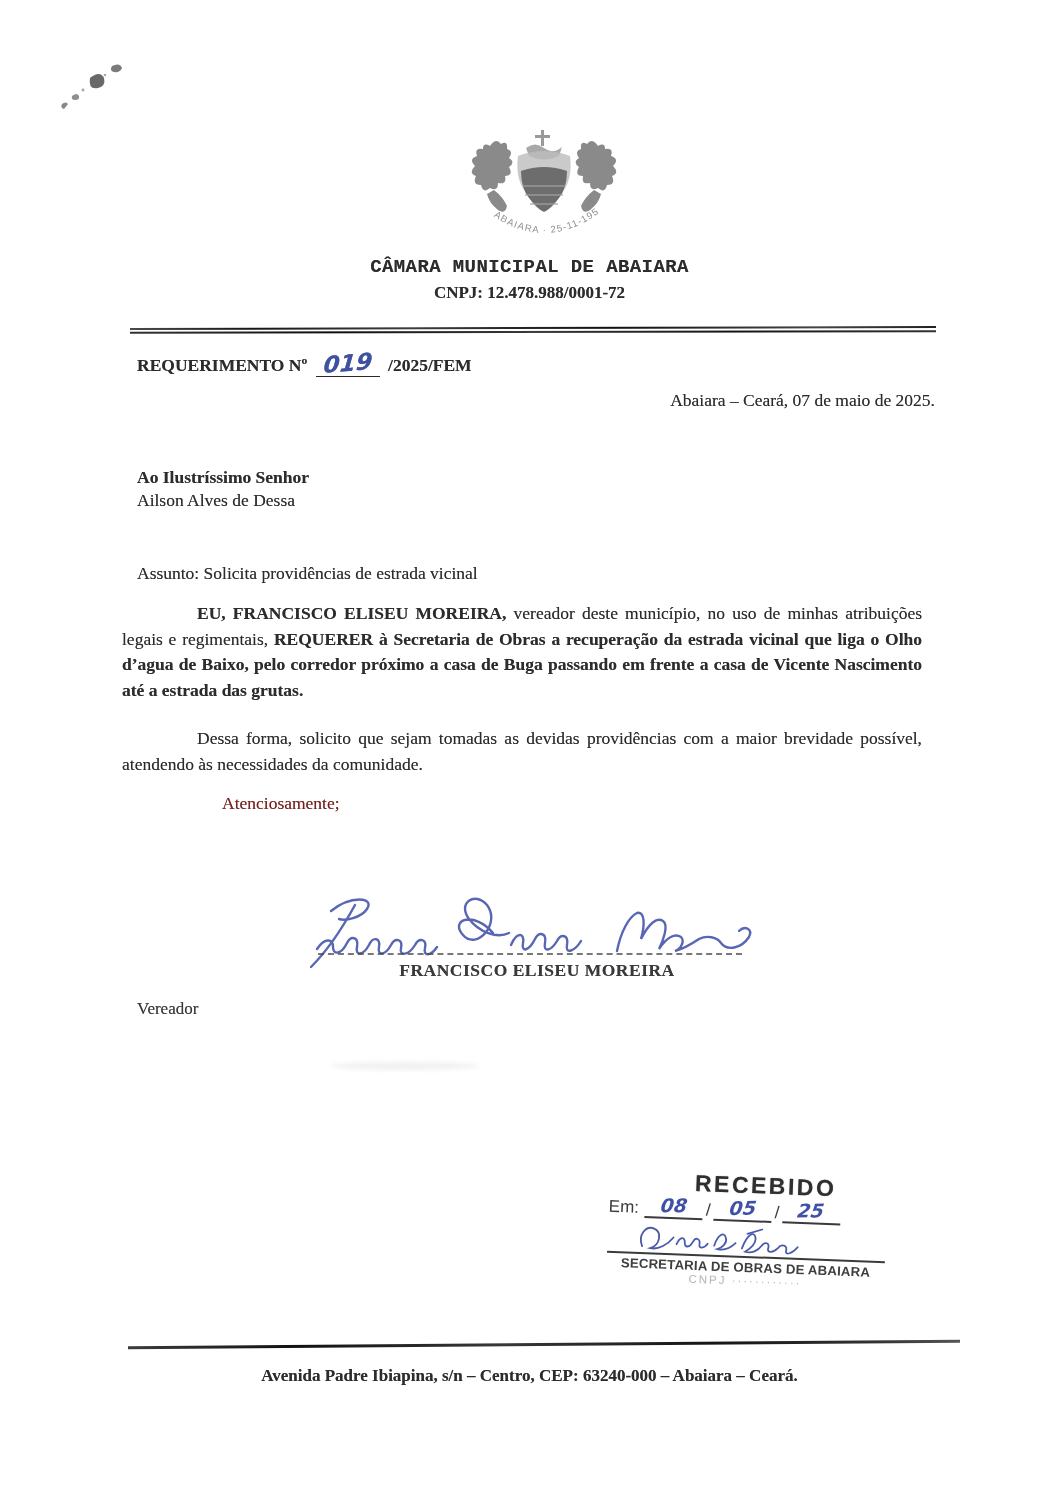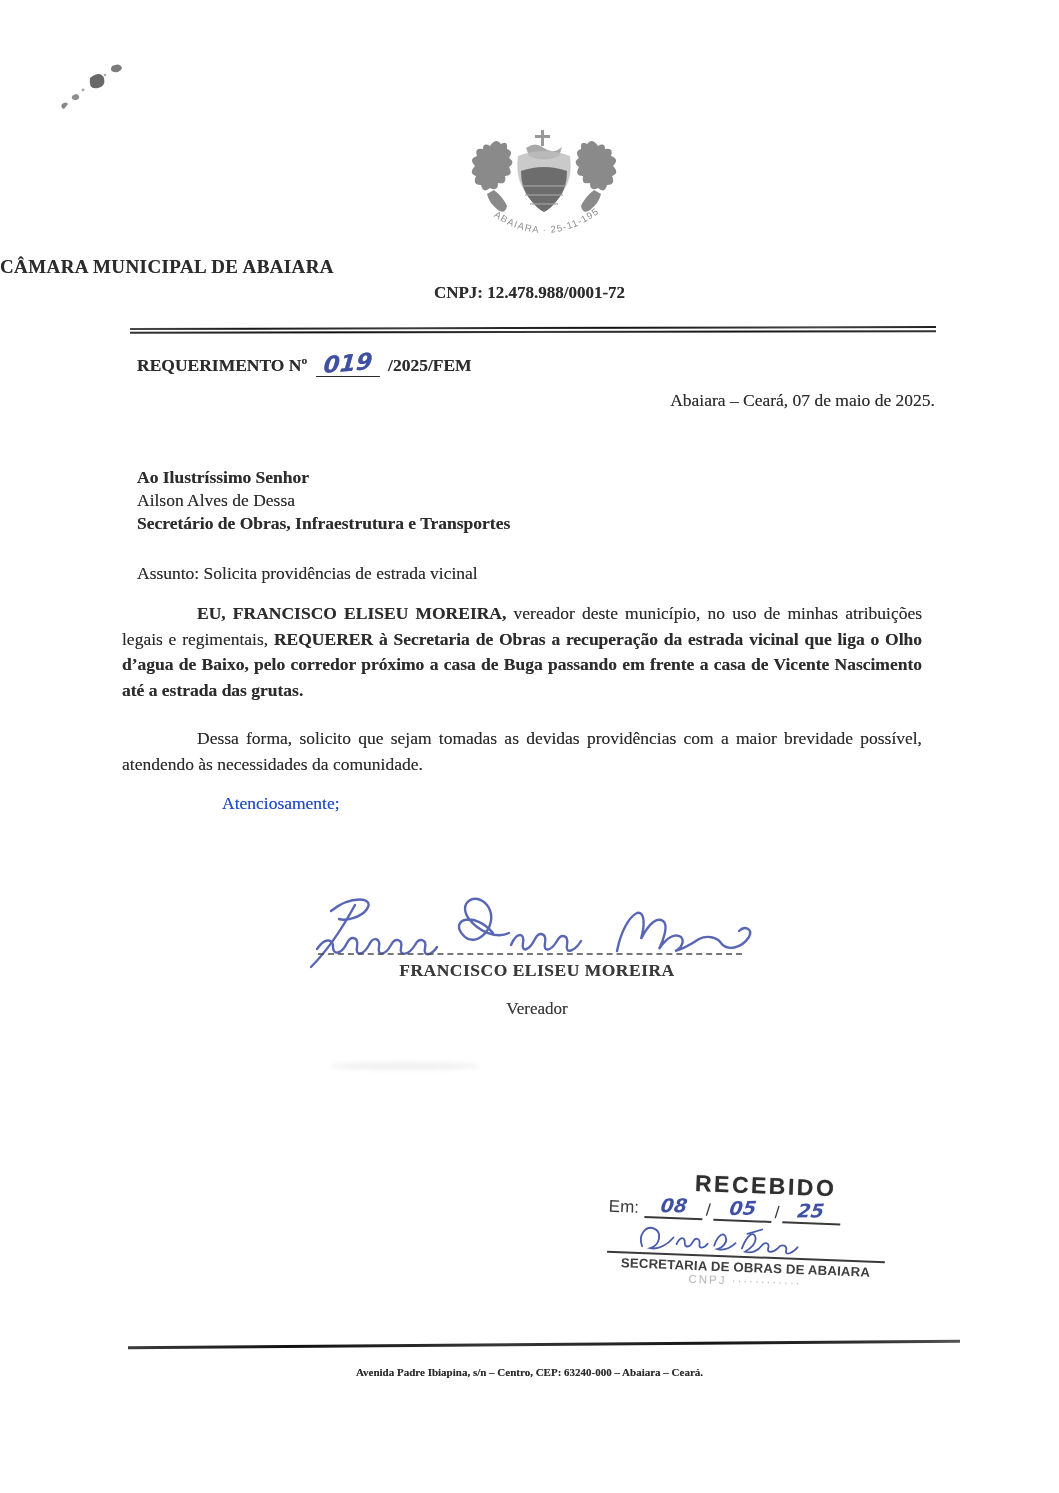--- a/index.html
+++ b/index.html
@@ -11,21 +11,21 @@
     margin:0 auto;
     background:#ffffff;
     font-family:"Liberation Serif", serif;
     color:#2c2c2c;
     overflow:hidden;
   }
   .printed { text-shadow:0 0 0.6px rgba(45,45,45,.55); }
   .abs { position:absolute; }
 
   
-  .org-name { top:256px; left:0; width:100%; text-align:left; font-weight:bold; font-size:19px; letter-spacing:.4px; }
+  .org-name { top:256px; left:0; width:100%; text-align:center; font-weight:bold; font-size:19px; letter-spacing:.4px;font-family:Liberation Mono, monospace; }
   .org-cnpj { top:283px; left:0; width:100%; text-align:center; font-weight:bold; font-size:17px; }
   .rule-a { top:327px; left:130px; width:806px; height:2px;
             background:linear-gradient(90deg,#4a4a4a,#161616 15%,#3d3d3d 35%,#101010 60%,#444 85%,#222);
             transform:rotate(-.15deg); }
   .rule-b { top:331px; left:130px; width:806px; height:2px;
             background:linear-gradient(90deg,#333,#0f0f0f 25%,#3a3a3a 50%,#141414 75%,#333);
             transform:rotate(-.1deg); }
 
   
   .req-line { top:352px; left:137px; font-weight:bold; font-size:17.5px; }
@@ -37,46 +37,46 @@
   
   .addr { top:466px; left:137px; font-size:17.5px; line-height:23px; }
   .addr .b { font-weight:bold; }
   .subject { top:563px; left:137px; font-size:17.5px; }
 
   
   .para { left:122px; width:800px; font-size:17.5px; line-height:25.5px; text-align:justify; text-indent:75px; }
   .p1 { top:601px; }
   .p2 { top:726px; }
   .para b { font-weight:bold; }
-  .closing { top:793px; left:222px; font-size:17.5px; color:#1d4ed8; }
+  .closing { top:793px; left:222px; font-size:17.5px; color:#7f1d1d; }
 
   
   .sig-svg { top:893px; left:292px; }
   .sig-dash { top:953px; left:318px; width:424px; border-bottom:2px dashed #4b4b4b; height:0; opacity:.75; }
   .signer-name { top:960px; left:137px; width:800px; text-align:center; font-weight:bold; font-size:17.5px; letter-spacing:.5px; color:#3a3a3a; }
-  .signer-role { top:999px; left:137px; width:800px; text-align:center; font-size:17px; color:#3a3a3a; }
+  .signer-role { top:999px; left:137px; width:800px; font-size:17px; color:#3a3a3a; }
 
   
   .stamp { top:1172px; left:608px; width:278px; transform:rotate(2.2deg);
            font-family:"Liberation Sans", sans-serif; color:#333; }
   .stamp-title { text-align:center; padding-left:34px; font-size:23px; font-weight:bold; letter-spacing:2.5px; color:#2f2f2f; text-shadow:0 0 1px rgba(40,40,40,.5); }
   .stamp-daterow { display:flex; align-items:flex-end; margin-top:-2px; font-size:17px; }
   .stamp-em { padding-right:6px; color:#3b3b3b; }
   .stamp-slot { width:58px; border-bottom:2px solid #3a3a3a; text-align:center; }
   .stamp-slash { padding:0 3px; color:#3b3b3b; }
   .stamp-date-digit { display:inline-block; font-size:19px; font-weight:bold; transform:skewX(-8deg) rotate(-3deg); }
   .stamp-sigrow { border-bottom:2px solid #3a3a3a; margin-top:2px; height:34px; }
   .stamp-org { margin-top:2px; font-size:13.2px; font-weight:bold; letter-spacing:.2px; color:#3e3e3e; text-align:center; white-space:nowrap; }
   .stamp-cnpj { font-size:11.5px; color:rgba(70,70,70,.42); text-align:center; filter:blur(.5px); letter-spacing:2px; }
 
   
   .footer-rule { top:1343px; left:128px; width:832px; height:3px;
                  background:linear-gradient(90deg,#3c3c3c,#111 20%,#383838 45%,#151515 70%,#333 90%,#555);
                  transform:rotate(-.45deg); }
-  .footer-text { top:1366px; left:0; width:100%; text-align:center; font-weight:bold; font-size:11px; }
+  .footer-text { top:1366px; left:0; width:100%; text-align:center; font-weight:bold; font-size:17px; }
 
   
   .smudge-2 { top:1062px; left:330px; width:150px; height:8px; background:rgba(120,120,120,.10); filter:blur(2px); border-radius:50%; }
 </style>
 </head>
 <body>
 
 <div class="page">
 
   <svg class="abs" style="top:52px;left:56px" width="84" height="64" viewBox="0 0 84 64">
@@ -129,21 +129,20 @@
     <span>REQUERIMENTO Nº</span>
     <span class="req-number-slot"><span class="handwriting-blue req-number">019</span></span>
     <span>/2025/FEM</span>
   </div>
 
   <div class="abs dateline printed">Abaiara – Ceará, 07 de maio de 2025.</div>
 
   <div class="abs addr printed">
     <div class="b">Ao Ilustríssimo Senhor</div>
     <div>Ailson Alves de Dessa</div>
-    <div class="b">Secretário de Obras, Infraestrutura e Transportes</div>
   </div>
 
   <div class="abs subject printed">Assunto: Solicita providências de estrada vicinal</div>
 
   <p class="abs para p1 printed"><b>EU, FRANCISCO ELISEU MOREIRA,</b><span> vereador deste município, no uso de minhas atribuições legais e regimentais, </span><b>REQUERER à Secretaria de Obras a recuperação da estrada vicinal que liga o Olho d’agua de Baixo, pelo corredor próximo a casa de Buga passando em frente a casa de Vicente Nascimento até a estrada das grutas.</b></p>
 
   <p class="abs para p2 printed">Dessa forma, solicito que sejam tomadas as devidas providências com a maior brevidade possível, atendendo às necessidades da comunidade.</p>
 
   <div class="abs closing printed">Atenciosamente;</div>
 

